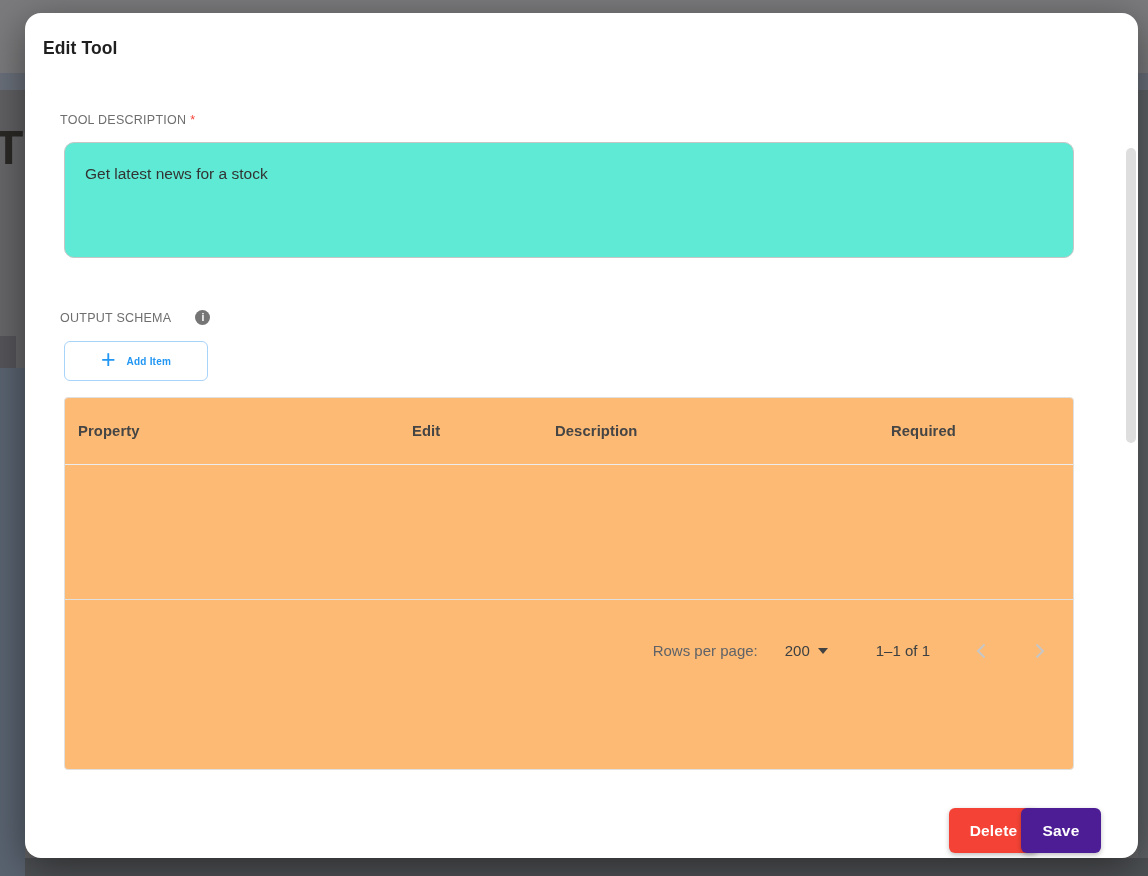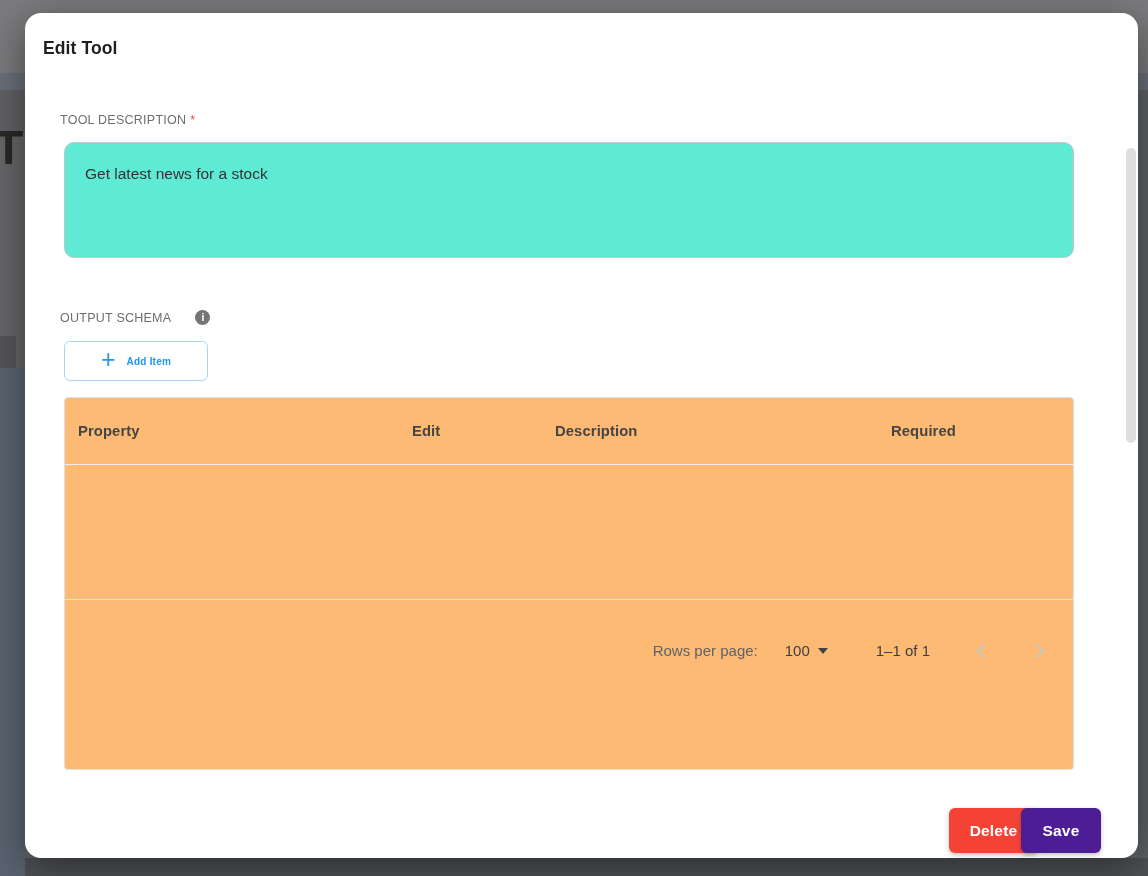--- a/index.html
+++ b/index.html
@@ -135,21 +135,21 @@
         <span class="th th-desc">Description</span>
         <span class="th th-required">Required</span>
       </div>
 
 
       <div class="tfiller"></div>
 
       <div class="tfoot">
         <span class="rpp-label">Rows per page:</span>
         <span class="rpp-select">
-          <span>100</span>
+          <span>200</span>
           <span class="caret-down"></span>
         </span>
         <span class="range-label">1–1 of 1</span>
         <button class="pg-btn pg-prev">
           <svg viewBox="0 0 24 24" width="24" height="24">
             <polyline points="14.5,5.5 8,12 14.5,18.5" fill="none" stroke="#c6c6c6" stroke-width="2"></polyline>
           </svg>
         </button>
         <button class="pg-btn pg-next">
           <svg viewBox="0 0 24 24" width="24" height="24">

